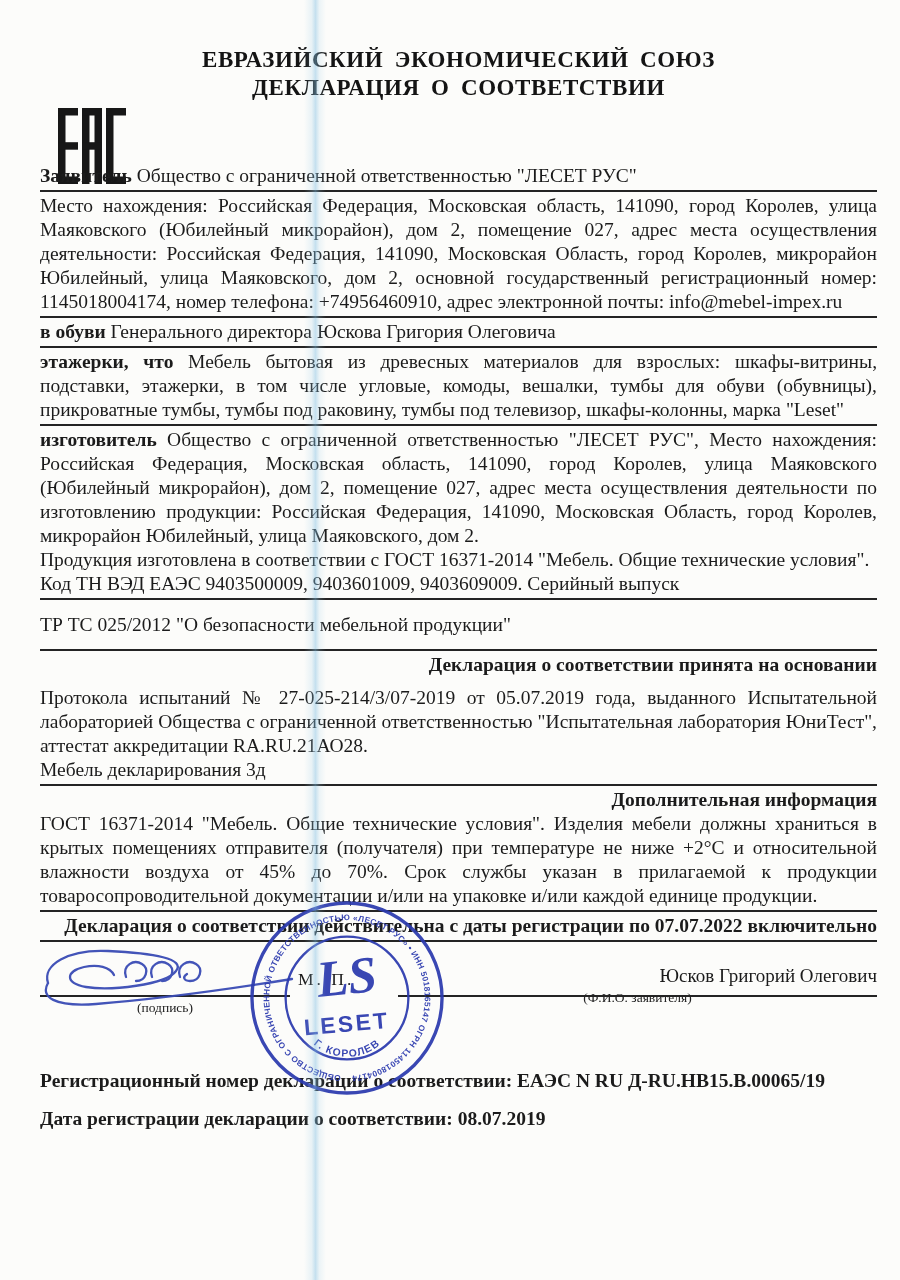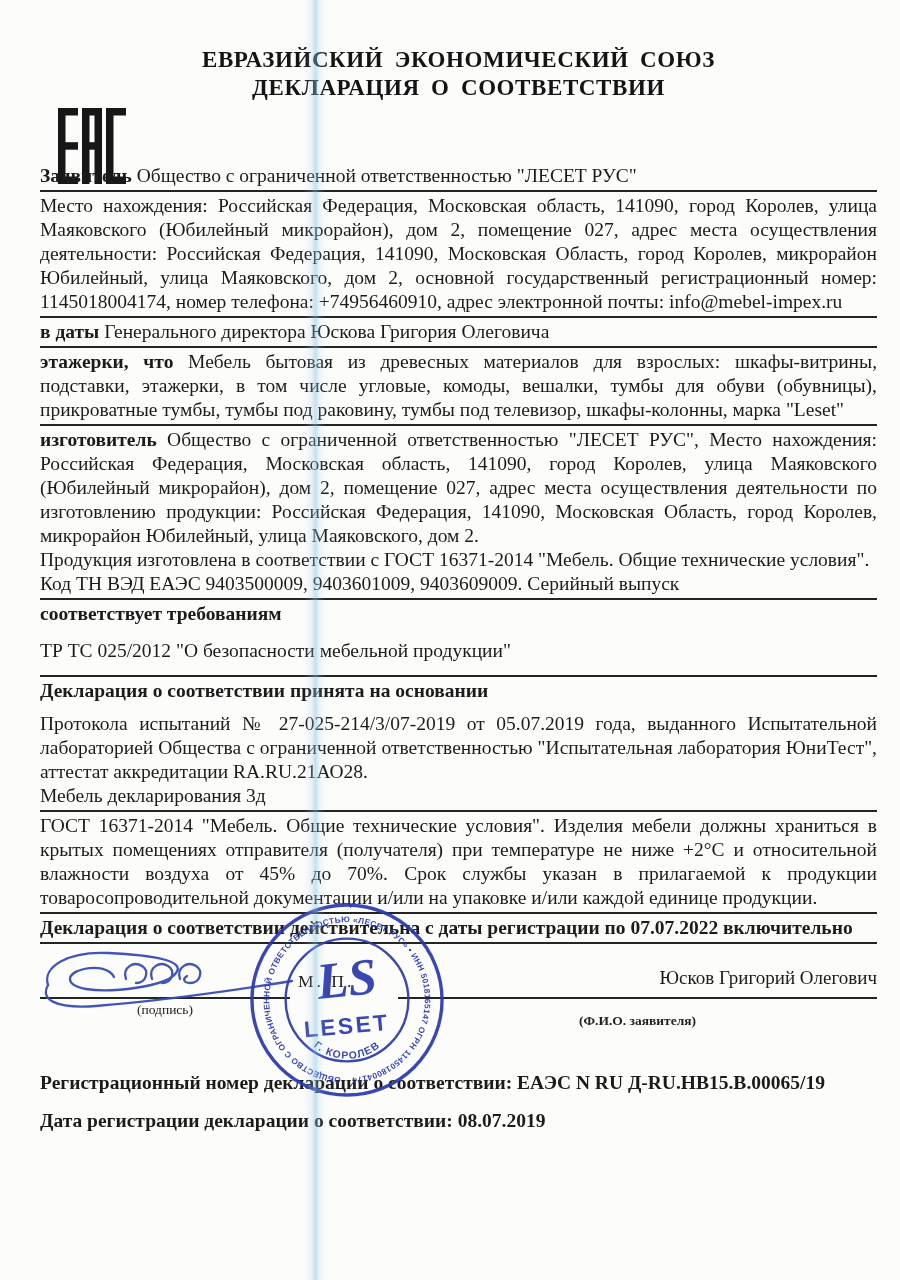--- a/index.html
+++ b/index.html
@@ -15,35 +15,35 @@
     pointer-events:none;z-index:5;
   }
   .content{position:absolute;left:40px;right:23px;top:0;z-index:1;}
   .title{
     margin-top:46px;text-align:center;font-weight:bold;
     font-size:23px;line-height:28px;letter-spacing:.6px;word-spacing:5px;color:#141414;
   }
   .eac{position:absolute;left:58px;top:108px;z-index:1;}
   .txt{font-size:19.5px;line-height:24px;margin:0;text-align:justify;}
   .ragged{text-align:left;}
-  .b{font-weight:bold;}
+  .b{font-weight:bold;text-align:right;}
   .rule{border:none;border-top:2px solid #242424;margin:2px 0;height:0;}
   .applicant{margin-top:62px;}
   .gap-top{margin-top:13px;}
   .gap-top-sm{margin-top:9px;}
   .gap-bottom{margin-bottom:12px;}
   
   .sig-row{position:relative;height:114px;margin-top:3px;}
   .sig-svg{position:absolute;left:-6px;top:-14px;width:300px;height:90px;z-index:2;pointer-events:none;}
   .sig-line-left{position:absolute;left:0;top:50px;width:250px;border-top:2px solid #242424;}
   .sig-caption{position:absolute;left:0;top:55px;width:250px;text-align:center;font-size:13.5px;color:#222;}
   .mp-label{position:absolute;left:258px;top:24px;font-size:17.5px;letter-spacing:3px;}
   .sig-line-right{position:absolute;left:358px;right:0;top:50px;border-top:2px solid #242424;}
   .sig-name{position:absolute;left:358px;right:0;top:20px;text-align:right;font-size:19px;}
-  .name-caption{position:absolute;left:358px;right:0;top:66px;text-align:center;font-size:13.5px;color:#222;font-weight:bold;}
+  .name-caption{position:absolute;left:358px;right:0;top:45px;text-align:center;font-size:13.5px;color:#222;}
   .stamp-svg{position:absolute;left:208px;top:-46px;width:198px;height:198px;z-index:3;pointer-events:none;opacity:.93;}
   .reg-line{font-weight:bold;font-size:19.5px;line-height:24px;margin:0;}
   .reg-line.first{margin-top:10px;}
   .reg-line.second{margin-top:14px;}
   .stamp-text{font-family:"Liberation Sans","DejaVu Sans",sans-serif;}
 </style>
 </head>
 <body>
 
 <div class="page">
@@ -72,40 +72,40 @@
       <div>ЕВРАЗИЙСКИЙ ЭКОНОМИЧЕСКИЙ СОЮЗ</div>
       <div>ДЕКЛАРАЦИЯ О СООТВЕТСТВИИ</div>
     </div>
 
     <p class="txt ragged applicant"><span class="b">Заявитель</span> <span>Общество с ограниченной ответственностью "ЛЕСЕТ РУС"</span></p>
     <div class="rule"></div>
 
     <p class="txt">Место нахождения: Российская Федерация, Московская область, 141090, город Королев, улица Маяковского (Юбилейный микрорайон), дом 2, помещение 027, адрес места осуществления деятельности: Российская Федерация, 141090, Московская Область, город Королев, микрорайон Юбилейный, улица Маяковского, дом 2, основной государственный регистрационный номер: 1145018004174, номер телефона: +74956460910, адрес электронной почты: info@mebel-impex.ru</p>
     <div class="rule"></div>
 
-    <p class="txt ragged"><span class="b">в даты</span> <span>Генерального директора Юскова Григория Олеговича</span></p>
+    <p class="txt ragged"><span class="b">в обуви</span> <span>Генерального директора Юскова Григория Олеговича</span></p>
     <div class="rule"></div>
 
     <p class="txt"><span class="b">этажерки, что</span> <span>Мебель бытовая из древесных материалов для взрослых: шкафы-витрины, подставки, этажерки, в том числе угловые, комоды, вешалки, тумбы для обуви (обувницы), прикроватные тумбы, тумбы под раковину, тумбы под телевизор, шкафы-колонны, марка "Leset"</span></p>
     <div class="rule"></div>
 
     <p class="txt"><span class="b">изготовитель</span> <span>Общество с ограниченной ответственностью "ЛЕСЕТ РУС", Место нахождения: Российская Федерация, Московская область, 141090, город Королев, улица Маяковского (Юбилейный микрорайон), дом 2, помещение 027, адрес места осуществления деятельности по изготовлению продукции: Российская Федерация, 141090, Московская Область, город Королев, микрорайон Юбилейный, улица Маяковского, дом 2.</span></p>
     <p class="txt ragged">Продукция изготовлена в соответствии с ГОСТ 16371-2014 "Мебель. Общие технические условия".</p>
     <p class="txt ragged">Код ТН ВЭД ЕАЭС 9403500009, 9403601009, 9403609009. Серийный выпуск</p>
     <div class="rule"></div>
 
-    <p class="txt ragged b">соответствует требованиям</p>
     <p class="txt ragged gap-top gap-bottom">ТР ТС 025/2012 "О безопасности мебельной продукции"</p>
     <div class="rule"></div>
 
     <p class="txt ragged b">Декларация о соответствии принята на основании</p>
     <p class="txt gap-top-sm">Протокола испытаний № 27-025-214/3/07-2019 от 05.07.2019 года, выданного Испытательной лабораторией Общества с ограниченной ответственностью "Испытательная лаборатория ЮниТест", аттестат аккредитации RA.RU.21АО28.</p>
     <p class="txt ragged">Мебель декларирования 3д</p>
     <div class="rule"></div>
 
+    <p class="txt ragged b">Дополнительная информация</p>
     <p class="txt">ГОСТ 16371-2014 "Мебель. Общие технические условия". Изделия мебели должны храниться в крытых помещениях отправителя (получателя) при температуре не ниже +2°С и относительной влажности воздуха от 45% до 70%. Срок службы указан в прилагаемой к продукции товаросопроводительной документации и/или на упаковке и/или каждой единице продукции.</p>
     <div class="rule"></div>
 
     <p class="txt ragged b">Декларация о соответствии действительна с даты регистрации по 07.07.2022 включительно</p>
     <div class="rule"></div>
 
     <div class="sig-row">
       <svg class="sig-svg" viewBox="0 0 300 90" xmlns="http://www.w3.org/2000/svg">
         <g fill="none" stroke="#3a4cb5" stroke-width="2.3" stroke-linecap="round" opacity="0.95">
           <path d="M 14 52 C 8 34 34 18 74 20 C 120 22 152 28 142 40 C 132 54 76 60 52 56 C 30 52 32 40 50 36 C 64 33 76 36 80 44"></path>

